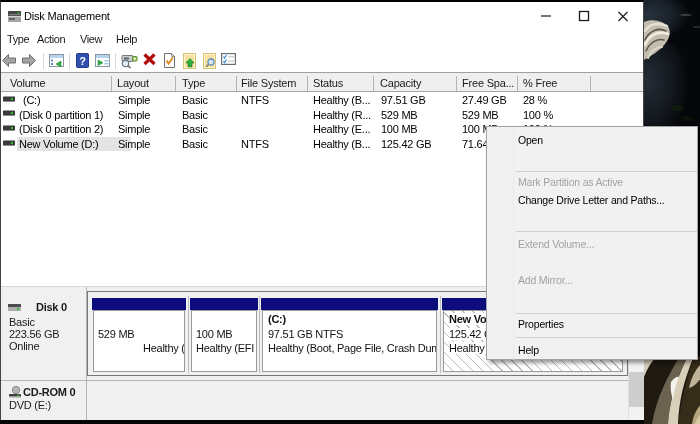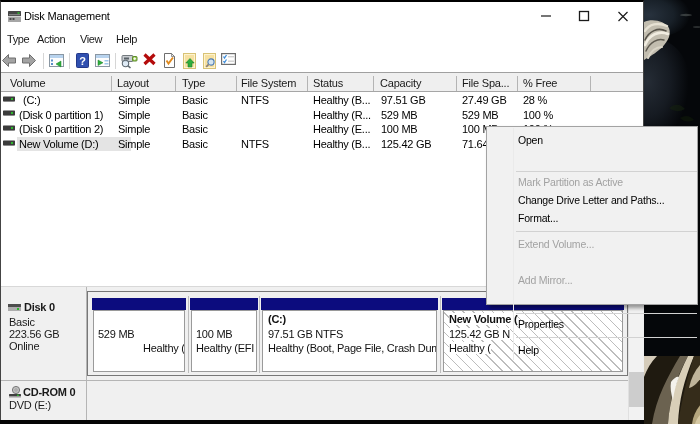--- a/index.html
+++ b/index.html
@@ -57,21 +57,21 @@
 .hatch { background-image:repeating-linear-gradient(45deg, #ffffff 0 6px, #bdbdbd 6px 7px); }
 
 
 #sbar { position:absolute; left:627px; top:0; width:15px; height:133px; background:#f2f2f2; border-left:1px solid #e0e0e0; }
 #sthumb { position:absolute; left:0; top:85px; width:15px; height:35px; background:#cdcdcd; }
 
 
 #bbar { position:absolute; left:0; top:420px; width:644px; height:4px; background:#050505; }
 
 
-#cmenu { position:absolute; left:486px; top:126px; width:212px; height:179px; background:#f1f1f1;
+#cmenu { position:absolute; left:486px; top:126px; width:212px; height:234px; background:#f1f1f1;
   border:1px solid #a3a3a3; box-shadow:3px 3px 4px rgba(0,0,0,0.4); z-index:20; }
 .mi { position:absolute; left:1px; width:210px; height:18px; font-size:10.5px; letter-spacing:-0.2px; color:#000; line-height:18px; padding-left:30px; white-space:nowrap; }
 .mi.dis { color:#a2a2a2; }
 .mi.hi { background:#8fc6f2; }
 .msep { position:absolute; left:29px; width:181px; height:1px; background:#d2d2d2; }
 
 
 #wall { position:absolute; left:644px; top:0; width:57px; height:424px; }
 </style>
 </head>
@@ -230,21 +230,21 @@
     </div>
     <div id="toolbar-border"></div>
 
     <div id="lhead">
       <span class="hcol" style="left:9px;">Volume</span>
       <span class="hcol" style="left:116px;">Layout</span>
       <span class="hcol" style="left:181px;">Type</span>
       <span class="hcol" style="left:240px;">File System</span>
       <span class="hcol" style="left:312px;">Status</span>
       <span class="hcol" style="left:379px;">Capacity</span>
-      <span class="hcol" style="left:461px;">File Spa...</span>
+      <span class="hcol" style="left:461px;">Free Spa...</span>
       <span class="hcol" style="left:522px;">% Free</span>
       <div class="hdiv" style="left:110px;"></div>
       <div class="hdiv" style="left:174px;"></div>
       <div class="hdiv" style="left:235px;"></div>
       <div class="hdiv" style="left:306px;"></div>
       <div class="hdiv" style="left:372px;"></div>
       <div class="hdiv" style="left:455px;"></div>
       <div class="hdiv" style="left:516px;"></div>
       <div class="hdiv" style="left:589px;"></div>
     </div>
@@ -292,21 +292,21 @@
 
     <div id="bpane">
       <div id="vdiv"></div>
       <div id="hdiv"></div>
 
       <svg class="abs" style="left:7px; top:16.5px;" width="13" height="7" viewBox="0 0 13 7">
         <rect x="0" y="0" width="13" height="3" fill="#4d4d4d"></rect>
         <rect x="0" y="3" width="13" height="4" fill="#adadad"></rect>
         <rect x="9" y="4" width="2" height="2" fill="#2db82d"></rect>
       </svg>
-      <span class="lbl lblb" style="left:23px; top:13.5px;">Disk 0</span>
+      <span class="lbl lblb" style="left:35px; top:13.5px;">Disk 0</span>
       <span class="lbl" style="left:8px; top:29px;">Basic</span>
       <span class="lbl" style="left:8px; top:41px;">223.56 GB</span>
       <span class="lbl" style="left:8px; top:53px;">Online</span>
 
       <svg class="abs" style="left:7px; top:99px;" width="14" height="12" viewBox="0 0 14 12">
         <circle cx="8" cy="4" r="3.6" fill="#c2c2c2" stroke="#6e6e6e" stroke-width="0.9"></circle>
         <circle cx="8" cy="4" r="1.1" fill="#f0f0f0" stroke="#6e6e6e" stroke-width="0.6"></circle>
         <rect x="1" y="8" width="12" height="2" rx="0.5" fill="#3f3f3f"></rect>
         <rect x="1" y="10" width="12" height="1.5" rx="0.5" fill="#9a9a9a"></rect>
         <rect x="9" y="8.6" width="1.8" height="1.4" fill="#2db82d"></rect>
@@ -350,21 +350,20 @@
 
   <div class="abs" style="left:1px; top:286px; width:643px; height:1px; background:#d8d8d8;"></div>
   <div id="bbar"></div>
 
   <div id="cmenu">
     <div style="position:absolute; left:26px; top:1px; width:1px; height:232px; background:#eaeaea;"></div>
     <div class="mi" style="top:3.5px;">Open</div>
     <div class="msep" style="top:44px;"></div>
     <div class="mi dis" style="top:46px;">Mark Partition as Active</div>
     <div class="mi" style="top:64px;">Change Drive Letter and Paths...</div>
-    <div class="mi" style="top:82px;">Format...</div>
     <div class="msep" style="top:104px;"></div>
     <div class="mi dis" style="top:108px;">Extend Volume...</div>
     <div class="mi dis" style="top:144px;">Add Mirror...</div>
     <div class="msep" style="top:186px;"></div>
     <div class="mi" style="top:188px;">Properties</div>
     <div class="msep" style="top:210px;"></div>
     <div class="mi" style="top:214px;">Help</div>
   </div>
 
 </div>

